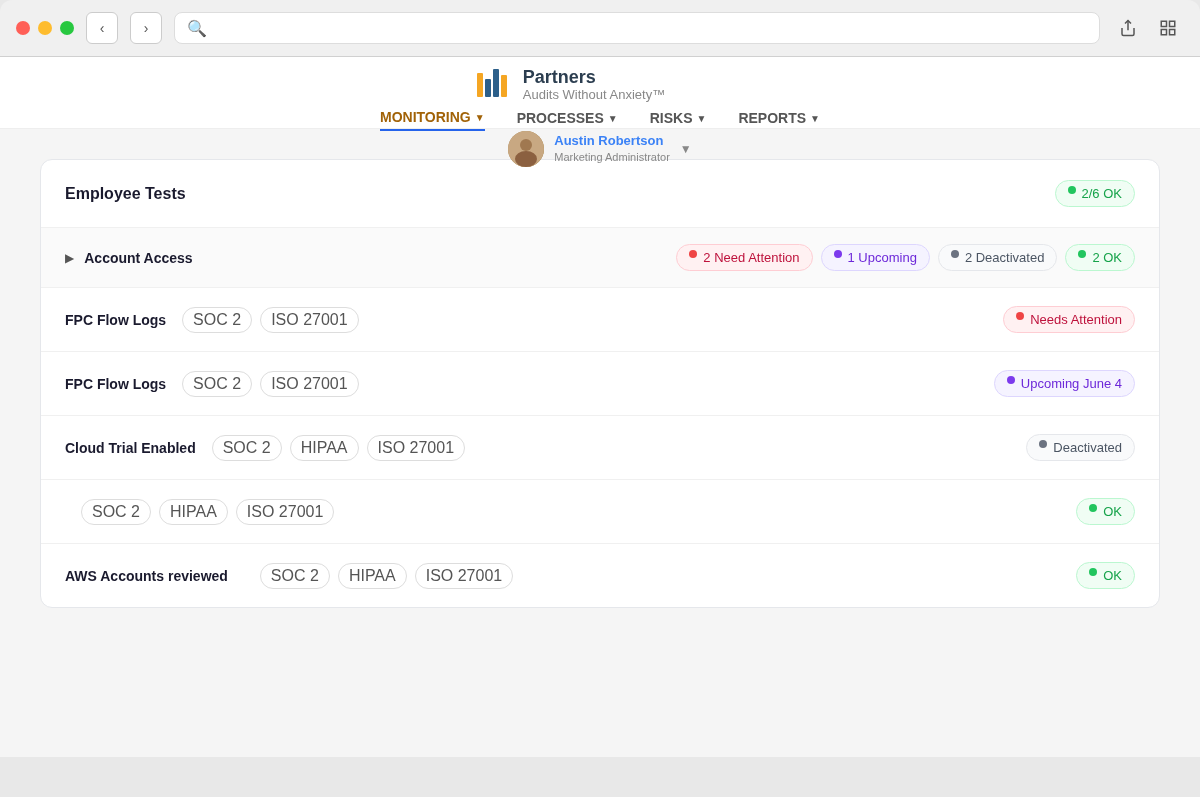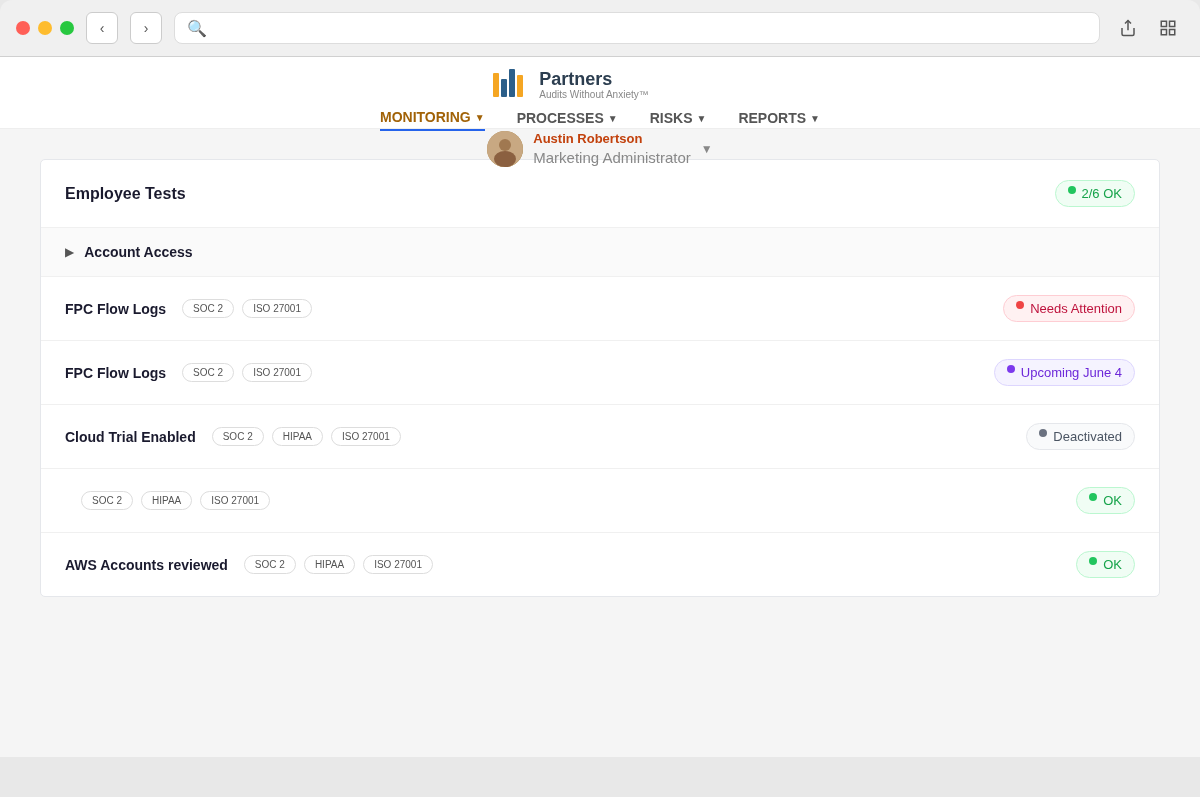--- a/index.html
+++ b/index.html
@@ -53,47 +53,47 @@
       height: 72px;
       flex-direction: column;
     }
     .logo-area { display: flex; align-items: center; margin-right: 60px; }
     .logo-icon {
       width: 40px; height: 40px; margin-right: 8px;
       display: flex; align-items: center;
     }
     .logo-text { line-height: 1.1; }
     .logo-name { font-size: 18px; font-weight: 700; color: #2c3e50; }
-    .logo-tagline { font-size: 10px; color: #888; }
+    .logo-tagline { font-size: 13px; color: #888; }
     .main-nav { display: flex; gap: 32px; flex: 1; }
     .nav-item {
       font-size: 14px; font-weight: 600; color: #555; cursor: pointer;
       display: flex; align-items: center; gap: 4px; padding: 4px 0;
       text-decoration: none;
     }
     .nav-item.active { color: #a16207; border-bottom: 2px solid #2563eb; }
     .nav-item .chevron { font-size: 10px; }
     .user-area { display: flex; align-items: center; gap: 10px; }
     .user-avatar-img {
       width: 36px; height: 36px; border-radius: 50%;
       background: linear-gradient(135deg, #b8956a 0%, #8b6914 100%);
       display: flex; align-items: center; justify-content: center; color: white; font-size: 14px; font-weight: 600;
     }
     .user-info { line-height: 1.3; }
-    .user-name { font-size: 13px; font-weight: 600; color: #c2410c; }
-    .user-role { font-size: 15px; color: #888; }
+    .user-name { font-size: 13px; font-weight: 600; color: #3b82f6; }
+    .user-role { font-size: 11px; color: #888; }
     .dropdown-arrow { color: #888; font-size: 12px; }
 
     
     .main-content { padding: 30px 40px; }
 
     
     .card {
       background: white;
-      border-radius: 5px;
+      border-radius: 12px;
       border: 1px solid #e5e7eb;
       overflow: hidden;
     }
     .card-header {
       padding: 20px 24px;
       display: flex;
       align-items: center;
       justify-content: space-between;
       border-bottom: 1px solid #f0f0f0;
     }
@@ -124,25 +124,25 @@
     .section-name { font-size: 14px; font-weight: 600; color: #1a1a2e; flex: 1; }
     .section-pills { display: flex; gap: 8px; align-items: center; }
 
     
     .test-row {
       padding: 18px 24px;
       display: flex;
       align-items: center;
       border-bottom: 1px solid #f0f0f0;
     }
-    .test-row:last-child { border-bottom: none; }
+    .test-row:last-child { border-bottom: none; gap: 16px; }
     .test-name { font-size: 14px; color: #1a1a2e; font-weight: 700; }
     .test-tags { display: flex; gap: 8px; margin-left: 16px; flex: 1; }
     .tag {
-      padding: 3px 10px; border-radius: 20px; font-size: 10px; color: #555;
+      padding: 3px 10px; border-radius: 20px; font-size: 16px; color: #555;
       border: 1px solid #ddd; background: white; text-align: right;
     }
     .test-status { margin-left: auto; }
   </style>
 </head>
 <body>
 
 <div class="browser-chrome">
   <div class="traffic-lights">
     <div class="tl tl-red"></div>
@@ -235,20 +235,38 @@
         <span class="card-title">Employee Tests</span>
         <div class="status-pill pill-ok">
           <span class="dot"></span>
           <span>2/6 OK</span>
         </div>
       </div>
 
       <div class="section-row">
         <span class="section-toggle">▶</span>
         <span class="section-name">Account Access</span>
+        <div class="section-pills">
+          <div class="status-pill pill-attention">
+            <span class="dot"></span>
+            <span>2 Need Attention</span>
+          </div>
+          <div class="status-pill pill-upcoming">
+            <span class="dot"></span>
+            <span>1 Upcoming</span>
+          </div>
+          <div class="status-pill pill-deactivated">
+            <span class="dot"></span>
+            <span>2 Deactivated</span>
+          </div>
+          <div class="status-pill pill-ok">
+            <span class="dot"></span>
+            <span>2 OK</span>
+          </div>
+        </div>
       </div>
 
       <div class="test-row">
         <span class="test-name">FPC Flow Logs</span>
         <div class="test-tags">
           <span class="tag">SOC 2</span>
           <span class="tag">ISO 27001</span>
         </div>
         <div class="test-status">
           <div class="status-pill pill-attention">

